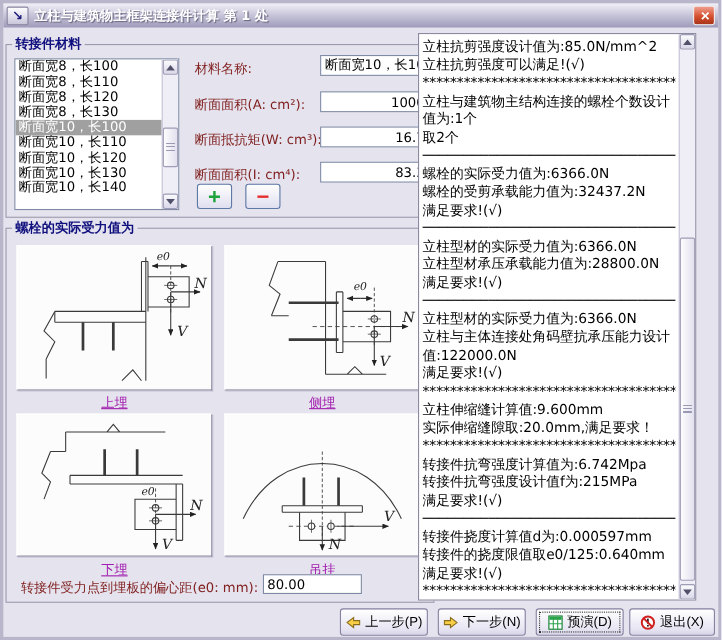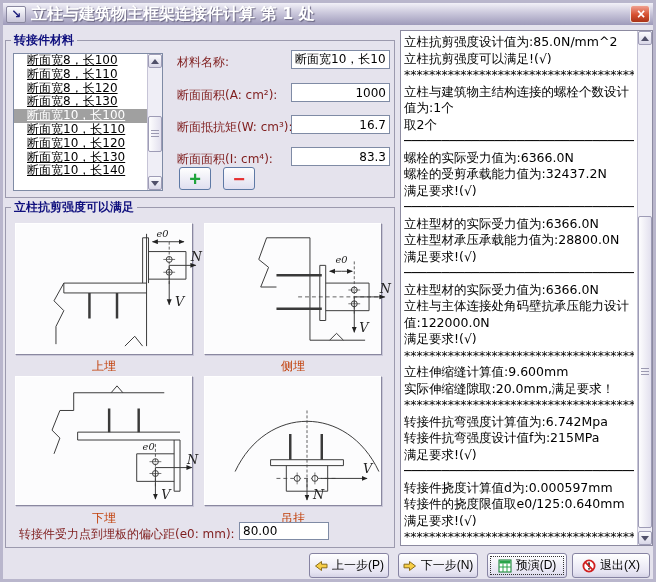--- a/index.html
+++ b/index.html
@@ -17,42 +17,42 @@
     background:linear-gradient(180deg,#F2F1F8 0%,#CBC8DC 45%,#9E9ABA 100%);
     display:flex;align-items:center;padding:0 3px;z-index:10;
   }
   .title-icon{
     width:20px;height:17px;margin-right:5px;
     background:linear-gradient(180deg,#FDFDFF,#C9C6DA);
     border:1px solid #8A88A0;border-radius:2px;
     display:flex;align-items:center;justify-content:center;
     color:#1A1A7A;font-weight:bold;font-size:12px;line-height:1;
   }
-  .title-text{flex:1;color:#fff;font-weight:bold;font-size:16px;
+  .title-text{flex:1;color:#fff;font-weight:bold;font-size:12px;
     text-shadow:1px 1px 1px #66627E;white-space:nowrap;overflow:hidden;}
   .close-btn{
     width:20px;height:18px;border:1px solid #F0E8E4;border-radius:3px;
     background:linear-gradient(180deg,#F0A090 0%,#D6502F 55%,#A93318 100%);
     color:#fff;font-weight:bold;font-size:14px;line-height:15px;text-align:center;
   }
   
   .groupbox{position:absolute;border:1px solid #9C9AAE;}
   .groupbox .legend{
     position:absolute;top:-9px;left:5px;background:#E5E3ED;padding:0 3px;
     color:#10107E;font-weight:bold;white-space:nowrap;
   }
   .gb1{left:5px;top:40px;width:390px;height:158px;}
   .gb2{left:5px;top:207px;width:390px;height:341px;}
   
   .listbox{
     position:absolute;left:7px;top:12px;width:150px;height:138px;
     background:#fff;border:1px solid #7F8BA5;overflow:hidden;
   }
   .list-items{position:absolute;left:0;top:0;right:15px;bottom:0;}
-  .list-item{height:13.8px;line-height:13.8px;padding-left:13px;white-space:nowrap;overflow:hidden;font-size:12px;text-decoration:underline;}
+  .list-item{height:13.8px;line-height:13.8px;padding-left:3px;white-space:nowrap;overflow:hidden;font-size:12px;}
   .list-item.selected{background:#A0A0A0;color:#fff;}
   
   .vscroll{position:absolute;background:#EFEEF6;border-left:1px solid #C6C4D6;}
   .sb-btn{
     position:absolute;left:0;right:0;height:14px;
     background:linear-gradient(180deg,#FBFBFD,#D9D7E8);
     border:1px solid #9E9CB6;border-radius:2px;
     display:flex;align-items:center;justify-content:center;
   }
   .tri-up{width:0;height:0;border-left:4px solid transparent;border-right:4px solid transparent;border-bottom:5px solid #50506A;}
@@ -78,28 +78,27 @@
     border:1px solid #5E79A5;border-radius:3px;
     font-size:20px;font-weight:bold;line-height:18px;text-align:center;padding:0;
   }
   .mini-btn.add{color:#1FA33C;}
   .mini-btn.del{color:#E53030;}
   
   .dpanel{
     position:absolute;width:178px;background:#FCFCFD;
     border:1px solid;border-color:#FFFFFF #8A88A0 #8A88A0 #FFFFFF;
     box-shadow:1px 1px 0 #C9C7D8;
-    padding-left:14px;
-  }
-  .dlabel{position:absolute;width:178px;text-align:center;color:#c2410c;white-space:nowrap;}
+  }
+  .dlabel{position:absolute;width:178px;text-align:center;color:#a21caf;text-decoration:underline;white-space:nowrap;}
   svg text{font-family:"DejaVu Serif","Liberation Serif",serif;font-style:italic;font-size:13px;fill:#222;}
   svg text.small{font-size:10px;}
   
   .results{
-    position:absolute;left:400px;top:30px;width:253px;height:516px;
+    position:absolute;left:380px;top:30px;width:253px;height:516px;
     background:#fff;border:1px solid #8C8AA0;overflow:hidden;
   }
   .res-text{position:absolute;left:3px;top:3px;right:18px;bottom:2px;overflow:hidden;}
   .res-line{white-space:nowrap;overflow:hidden;height:16.5px;line-height:16.5px;font-size:12.5px;}
   
   .btn{
     position:absolute;top:553px;height:25px;
     background:linear-gradient(180deg,#FFFFFF,#E6E4F2 80%,#D6D4E6);
     border:1px solid #8683A2;border-radius:3px;
     display:flex;align-items:center;justify-content:center;gap:4px;
@@ -184,21 +183,21 @@
 
     <button class="mini-btn add" style="left:173px;top:126px;">
       <span>+</span>
     </button>
     <button class="mini-btn del" style="left:217px;top:126px;">
       <span>−</span>
     </button>
   </div>
 
   <div class="groupbox gb2">
-    <span class="legend">立柱抗剪强度可以满足</span>
+    <span class="legend">螺栓的实际受力值为</span>
 
     <div class="dpanel" style="left:9px;top:15px;height:132px;">
       <svg width="176" height="130" viewBox="0 0 178 132">
         <g stroke="#3a3a3a" fill="none" stroke-width="1">
           <path d="M118 10 V124"></path>
           <path d="M34 60 H118 M34 70 H118 M34 60 V70"></path>
           <path d="M60 70 V96 M88 70 V96" stroke-width="2.5"></path>
           <path d="M34 60 L24 78 L34 88 L26 104 M26 104 V122"></path>
           <path d="M96 124 l10 -10 l8 10"></path>
           <path d="M114 14 V60 M120 14 V60 M114 14 H120"></path>

